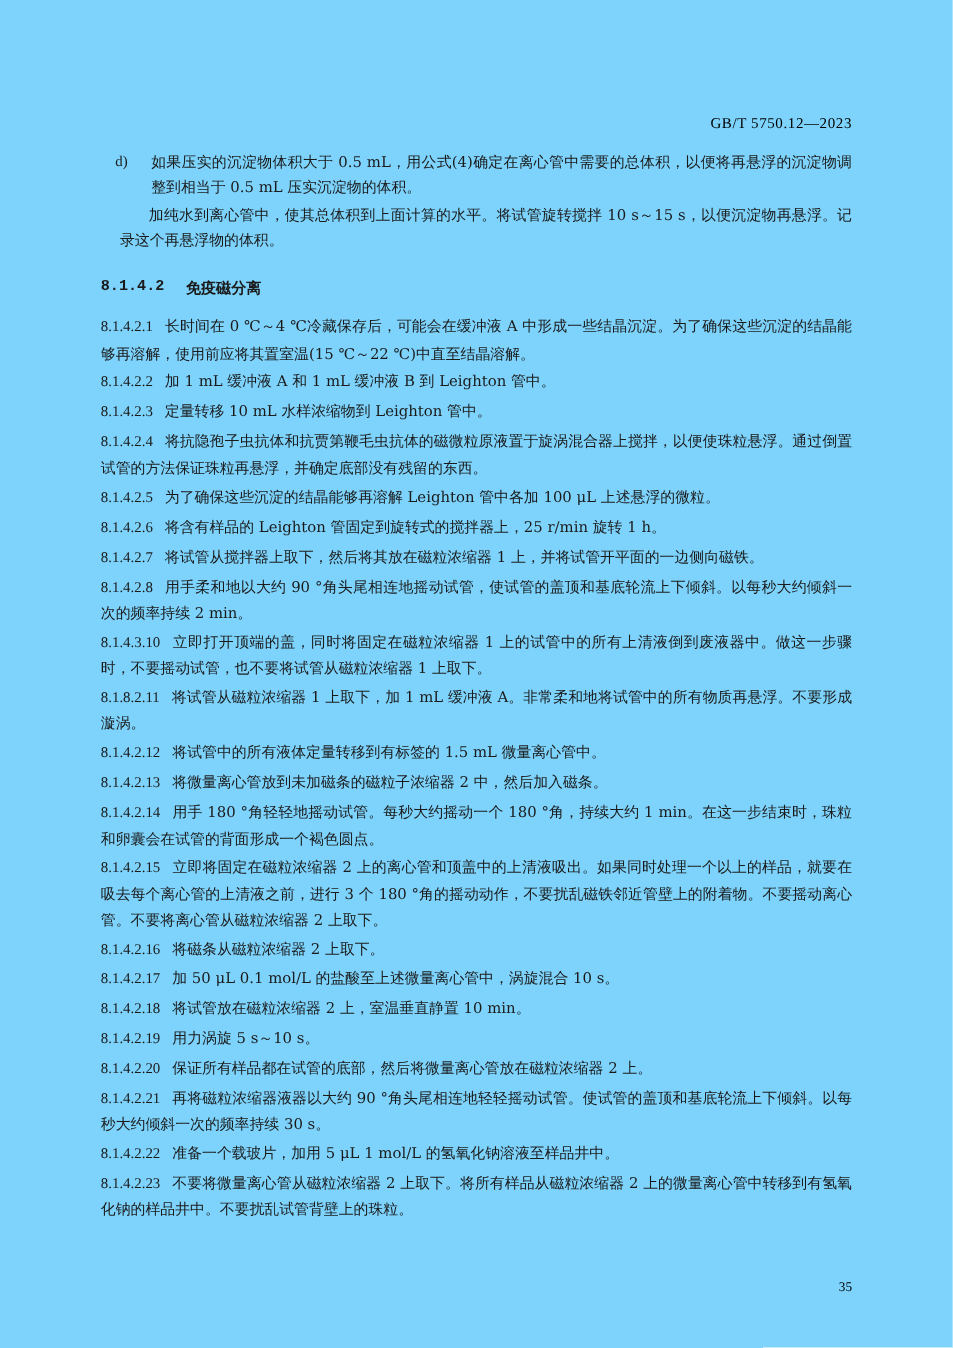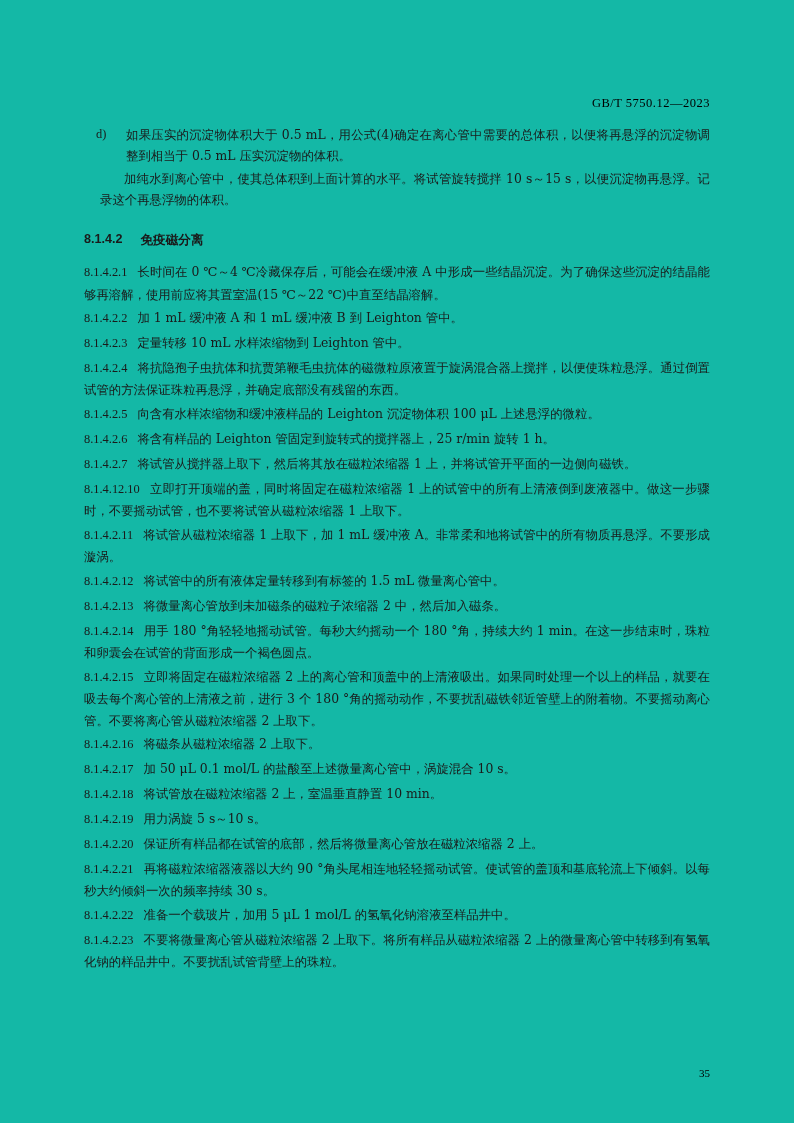--- a/index.html
+++ b/index.html
@@ -4,21 +4,21 @@
 <style>
   html, body {
     margin: 0;
     padding: 0;
     background: #ffffff;
   }
   .page {
     position: relative;
     width: 794px;
     height: 1123px;
-    background: #14b8a6;
+    background: #7dd3fc;
     font-family: "DejaVu Serif", serif;
     color: #1a1a1a;
     box-sizing: border-box;
   }
   .header {
     position: absolute;
     top: 96px;
     right: 84px;
     font-family: "Liberation Serif", serif;
     font-size: 12.5px;
@@ -69,21 +69,21 @@
   .section-title {
     font-family: "Liberation Sans", sans-serif;
     font-weight: bold;
     font-size: 12.6px;
     margin-top: 22px;
     margin-bottom: 12px;
     display: flex;
     gap: 18px;
   }
   .section-title .num {
-    font-family: Liberation Sans, sans-serif;
+    font-family: Liberation Mono, monospace;
   }
   .clause {
     margin-bottom: 2.5px;
   }
   .clause .num {
     font-family: "Liberation Serif", serif;
     margin-right: 10px;
   }
   .footer {
     position: absolute;
@@ -118,25 +118,26 @@
     <div class="section-title">
       <span class="num">8.1.4.2</span>
       <span>免疫磁分离</span>
     </div>
 
     <div>
       <p class="clause"><span class="num">8.1.4.2.1</span><span>长时间在 0 ℃～4 ℃冷藏保存后，可能会在缓冲液 A 中形成一些结晶沉淀。为了确保这些沉淀的结晶能够再溶解，使用前应将其置室温(15 ℃～22 ℃)中直至结晶溶解。</span></p>
       <p class="clause"><span class="num">8.1.4.2.2</span><span>加 1 mL 缓冲液 A 和 1 mL 缓冲液 B 到 Leighton 管中。</span></p>
       <p class="clause"><span class="num">8.1.4.2.3</span><span>定量转移 10 mL 水样浓缩物到 Leighton 管中。</span></p>
       <p class="clause"><span class="num">8.1.4.2.4</span><span>将抗隐孢子虫抗体和抗贾第鞭毛虫抗体的磁微粒原液置于旋涡混合器上搅拌，以便使珠粒悬浮。通过倒置试管的方法保证珠粒再悬浮，并确定底部没有残留的东西。</span></p>
-      <p class="clause"><span class="num">8.1.4.2.5</span><span>向含有水样浓缩物和缓冲液样品的 Leighton 沉淀物体积 100 μL 上述悬浮的微粒。</span></p>
+      <p class="clause"><span class="num">8.1.4.2.5</span><span>为了确保这些沉淀的结晶能够再溶解 Leighton 管中各加 100 μL 上述悬浮的微粒。</span></p>
       <p class="clause"><span class="num">8.1.4.2.6</span><span>将含有样品的 Leighton 管固定到旋转式的搅拌器上，25 r/min 旋转 1 h。</span></p>
       <p class="clause"><span class="num">8.1.4.2.7</span><span>将试管从搅拌器上取下，然后将其放在磁粒浓缩器 1 上，并将试管开平面的一边侧向磁铁。</span></p>
-      <p class="clause"><span class="num">8.1.4.12.10</span><span>立即打开顶端的盖，同时将固定在磁粒浓缩器 1 上的试管中的所有上清液倒到废液器中。做这一步骤时，不要摇动试管，也不要将试管从磁粒浓缩器 1 上取下。</span></p>
-      <p class="clause"><span class="num">8.1.4.2.11</span><span>将试管从磁粒浓缩器 1 上取下，加 1 mL 缓冲液 A。非常柔和地将试管中的所有物质再悬浮。不要形成漩涡。</span></p>
+      <p class="clause"><span class="num">8.1.4.2.8</span><span>用手柔和地以大约 90 °角头尾相连地摇动试管，使试管的盖顶和基底轮流上下倾斜。以每秒大约倾斜一次的频率持续 2 min。</span></p>
+      <p class="clause"><span class="num">8.1.4.3.10</span><span>立即打开顶端的盖，同时将固定在磁粒浓缩器 1 上的试管中的所有上清液倒到废液器中。做这一步骤时，不要摇动试管，也不要将试管从磁粒浓缩器 1 上取下。</span></p>
+      <p class="clause"><span class="num">8.1.8.2.11</span><span>将试管从磁粒浓缩器 1 上取下，加 1 mL 缓冲液 A。非常柔和地将试管中的所有物质再悬浮。不要形成漩涡。</span></p>
       <p class="clause"><span class="num">8.1.4.2.12</span><span>将试管中的所有液体定量转移到有标签的 1.5 mL 微量离心管中。</span></p>
       <p class="clause"><span class="num">8.1.4.2.13</span><span>将微量离心管放到未加磁条的磁粒子浓缩器 2 中，然后加入磁条。</span></p>
       <p class="clause"><span class="num">8.1.4.2.14</span><span>用手 180 °角轻轻地摇动试管。每秒大约摇动一个 180 °角，持续大约 1 min。在这一步结束时，珠粒和卵囊会在试管的背面形成一个褐色圆点。</span></p>
       <p class="clause"><span class="num">8.1.4.2.15</span><span>立即将固定在磁粒浓缩器 2 上的离心管和顶盖中的上清液吸出。如果同时处理一个以上的样品，就要在吸去每个离心管的上清液之前，进行 3 个 180 °角的摇动动作，不要扰乱磁铁邻近管壁上的附着物。不要摇动离心管。不要将离心管从磁粒浓缩器 2 上取下。</span></p>
       <p class="clause"><span class="num">8.1.4.2.16</span><span>将磁条从磁粒浓缩器 2 上取下。</span></p>
       <p class="clause"><span class="num">8.1.4.2.17</span><span>加 50 μL 0.1 mol/L 的盐酸至上述微量离心管中，涡旋混合 10 s。</span></p>
       <p class="clause"><span class="num">8.1.4.2.18</span><span>将试管放在磁粒浓缩器 2 上，室温垂直静置 10 min。</span></p>
       <p class="clause"><span class="num">8.1.4.2.19</span><span>用力涡旋 5 s～10 s。</span></p>
       <p class="clause"><span class="num">8.1.4.2.20</span><span>保证所有样品都在试管的底部，然后将微量离心管放在磁粒浓缩器 2 上。</span></p>
       <p class="clause"><span class="num">8.1.4.2.21</span><span>再将磁粒浓缩器液器以大约 90 °角头尾相连地轻轻摇动试管。使试管的盖顶和基底轮流上下倾斜。以每秒大约倾斜一次的频率持续 30 s。</span></p>

